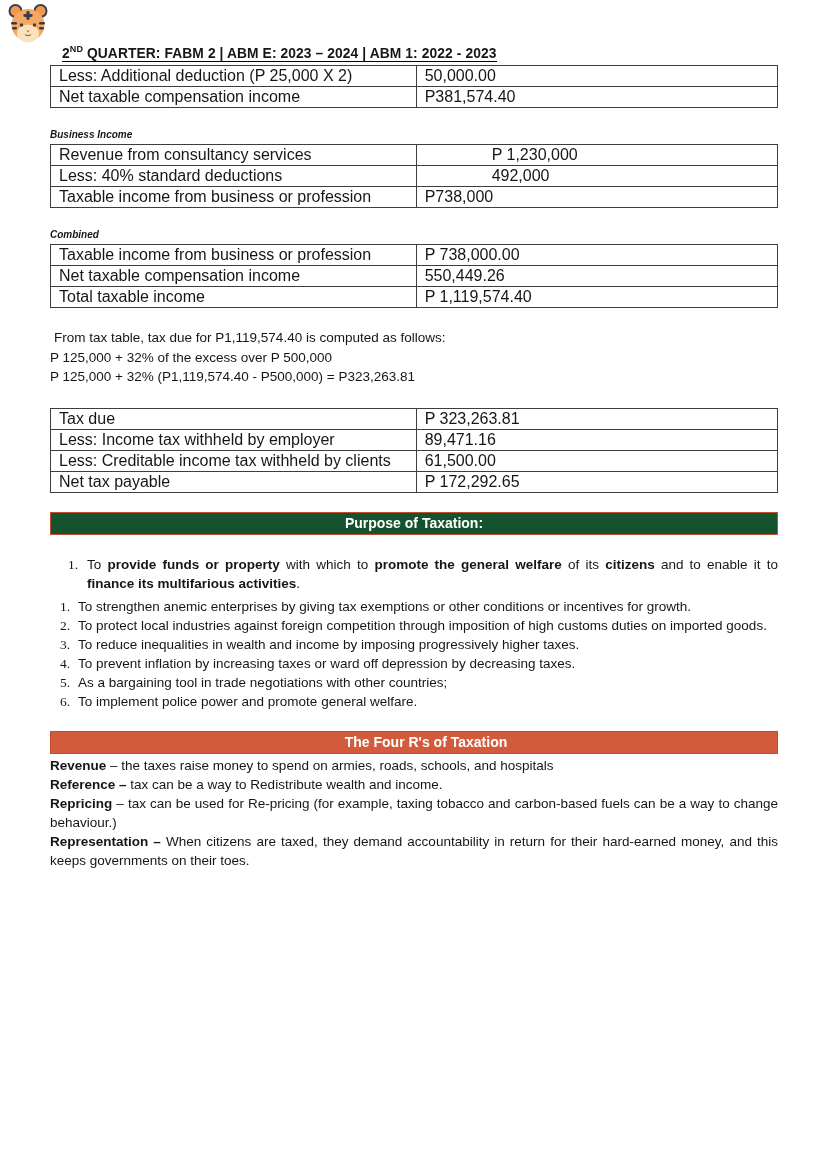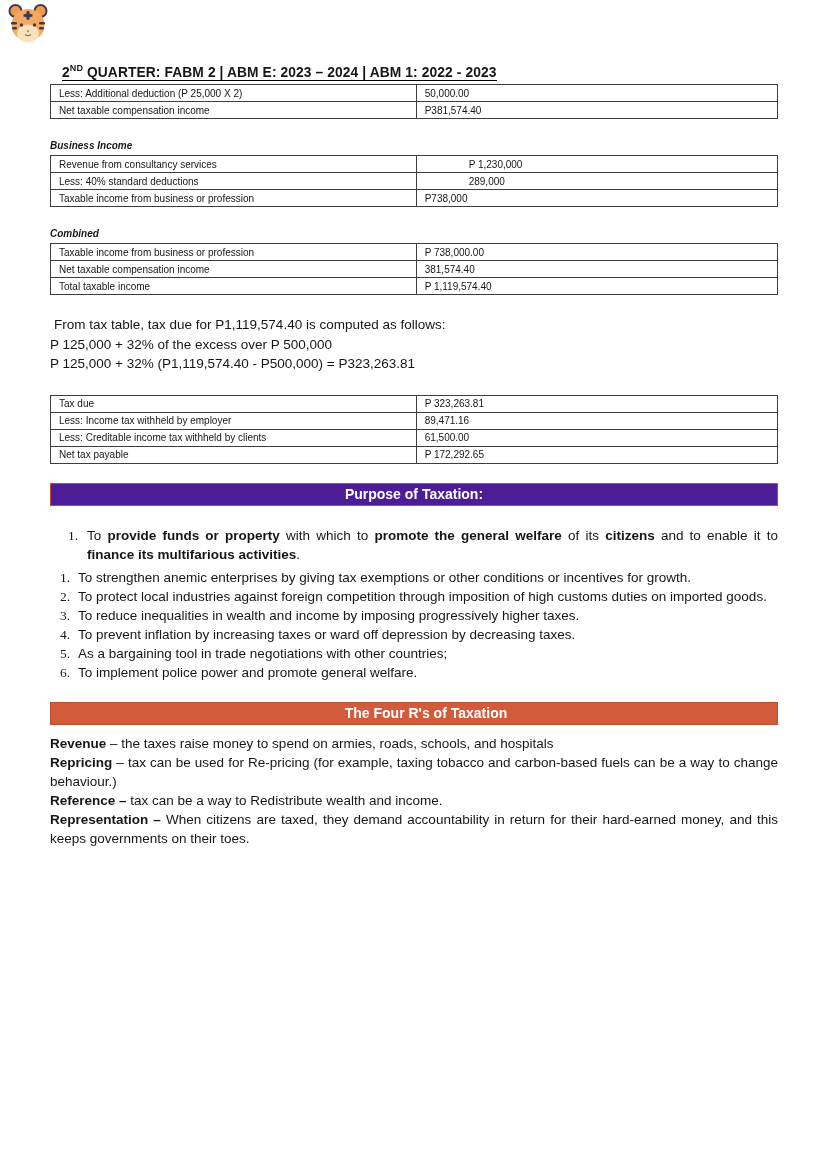--- a/index.html
+++ b/index.html
@@ -10,36 +10,36 @@
     background: #ffffff;
     font-family: "Liberation Sans", "DejaVu Sans", sans-serif;
     font-size: 13.5px;
     color: #161616;
     position: relative;
   }
   .page { padding: 0 50px; }
 
   .logo { position: absolute; top: 2px; left: 8px; width: 40px; height: 43px; }
 
-  .title { margin: 63px 0 3px 12px; font-weight: 700; font-size: 13.8px; letter-spacing: 0.1px; }
+  .title { margin: 44px 0 3px 12px; font-weight: 700; font-size: 13.8px; letter-spacing: 0.1px; }
   .title-inner { display: inline-block; border-bottom: 1.6px solid #000; padding-bottom: 0.5px; }
   .title sup { font-size: 9px; }
 
   table.doc-table { width: 100%; border-collapse: collapse; table-layout: fixed; }
   .doc-table td {
     border: 1.4px solid #3d3d3d;
     padding: 1px 8px;
     height: 17px;
-    font-size: 10px;
+    font-size: 16px;
     overflow: hidden;
     white-space: nowrap;
   }
   .doc-table .lbl { width: 50.3%; }
   .val.center { }
-  .val.indent { text-align: left; padding-left: 52px; }
+  .val.indent { text-align: left; padding-left: 75px; }
 
   .section-heading { font-weight: 700; font-style: italic; margin: 21px 0 4px 0; font-size: 10px; }
 
   .computation { margin-top: 20px; line-height: 19.5px; }
   .comp-line.first { padding-left: 4px; }
 
   .t4 { margin-top: 21px; }
 
   .banner {
     margin-top: 19px;
@@ -58,21 +58,21 @@
   .list-item { display: flex; }
   .num {
     flex: 0 0 28px;
     padding-left: 10px;
     font-family: "Liberation Serif", "DejaVu Serif", serif;
     font-size: 13.5px;
   }
   .primary .num { flex: 0 0 37px; padding-left: 18px; }
   .item-text { flex: 1; text-align: justify; }
 
-  .four-rs { margin-top: 9px; line-height: 19px; }
+  .four-rs { margin-top: 2px; line-height: 19px; }
   .four-rs p { margin: 0; text-align: justify; }
 </style>
 </head>
 <body>
 
 <div class="page">
 
   <div class="logo">
     <svg width="40" height="43" viewBox="0 0 40 43">
       <circle cx="7.5" cy="9" r="6" fill="#f09a4d" stroke="#383d55" stroke-width="2"></circle>
@@ -112,40 +112,40 @@
   <div class="section-heading">Business Income</div>
 
   <table class="doc-table">
     <tbody>
       <tr>
         <td class="lbl">Revenue from consultancy services</td>
         <td class="val indent">P 1,230,000</td>
       </tr>
       <tr>
         <td class="lbl">Less: 40% standard deductions</td>
-        <td class="val indent">289,000</td>
+        <td class="val indent">492,000</td>
       </tr>
       <tr>
         <td class="lbl">Taxable income from business or profession</td>
         <td class="val center">P738,000</td>
       </tr>
     </tbody>
   </table>
 
   <div class="section-heading">Combined</div>
 
   <table class="doc-table">
     <tbody>
       <tr>
         <td class="lbl">Taxable income from business or profession</td>
         <td class="val center">P 738,000.00</td>
       </tr>
       <tr>
         <td class="lbl">Net taxable compensation income</td>
-        <td class="val center">381,574.40</td>
+        <td class="val center">550,449.26</td>
       </tr>
       <tr>
         <td class="lbl">Total taxable income</td>
         <td class="val center">P 1,119,574.40</td>
       </tr>
     </tbody>
   </table>
 
   <div class="computation">
     <div class="comp-line first">From tax table, tax due for P1,119,574.40 is computed as follows:</div>
@@ -167,21 +167,21 @@
         <td class="lbl">Less: Creditable income tax withheld by clients</td>
         <td class="val center">61,500.00</td>
       </tr>
       <tr>
         <td class="lbl">Net tax payable</td>
         <td class="val center">P 172,292.65</td>
       </tr>
     </tbody>
   </table>
 
-  <div class="banner" style="background: #4c1d95;">
+  <div class="banner" style="background: #14532d;">
     <span>Purpose of Taxation:</span>
   </div>
 
   <div class="list primary">
     <div class="list-item">
       <span class="num">1.</span>
       <span class="item-text">To <b>provide funds or property</b> with which to <b>promote the general welfare</b> of its <b>citizens</b> and to enable it to <b>finance its multifarious activities</b>.</span>
     </div>
   </div>
 
@@ -211,18 +211,18 @@
       <span class="item-text">To implement police power and promote general welfare.</span>
     </div>
   </div>
 
   <div class="banner second" style="background: rgb(209, 91, 59); padding-left: 24px;">
     <span>The Four R's of Taxation</span>
   </div>
 
   <div class="four-rs">
     <p><b>Revenue</b> – the taxes raise money to spend on armies, roads, schools, and hospitals</p>
+    <p><b>Reference –</b> tax can be a way to Redistribute wealth and income.</p>
     <p><b>Repricing</b> – tax can be used for Re-pricing (for example, taxing tobacco and carbon-based fuels can be a way to change behaviour.)</p>
-    <p><b>Reference –</b> tax can be a way to Redistribute wealth and income.</p>
     <p><b>Representation –</b> When citizens are taxed, they demand accountability in return for their hard-earned money, and this keeps governments on their toes.</p>
   </div>
 
 </div>
 
 </body></html>

